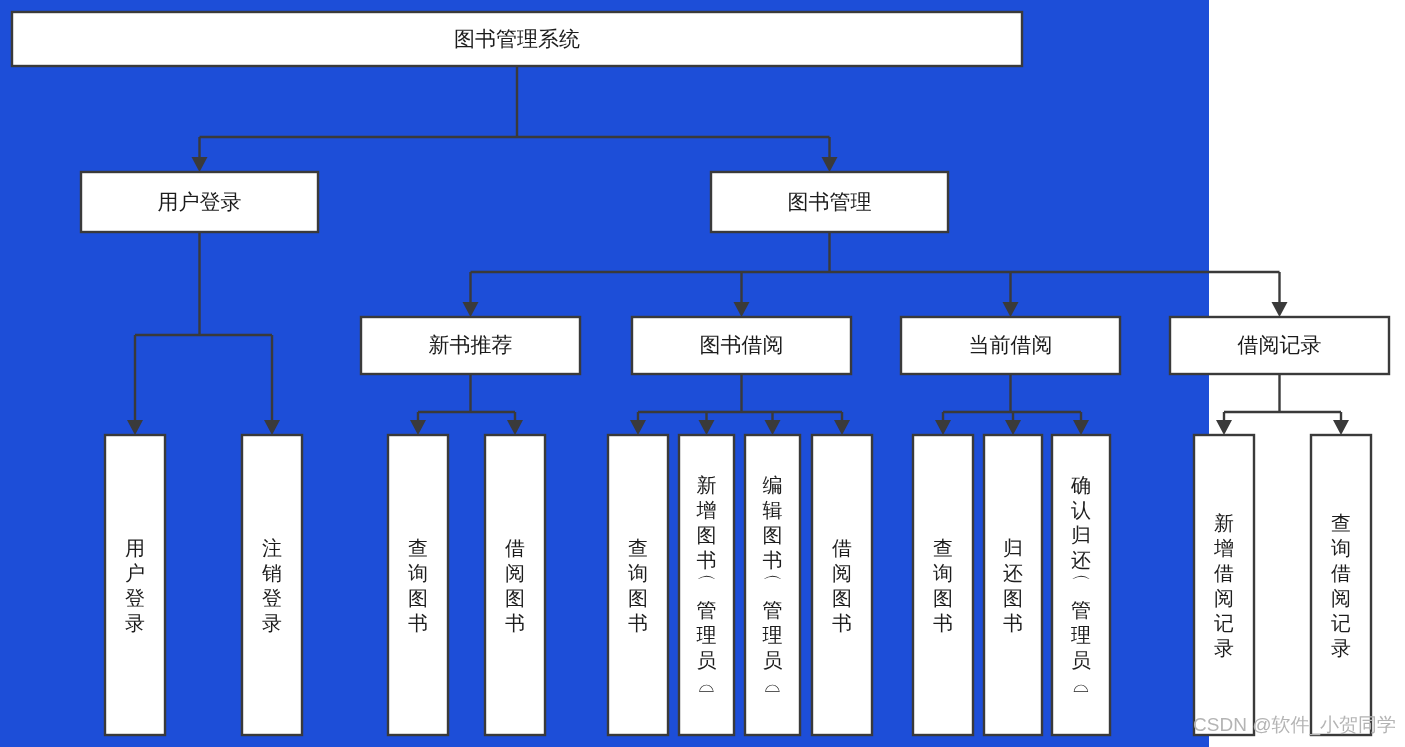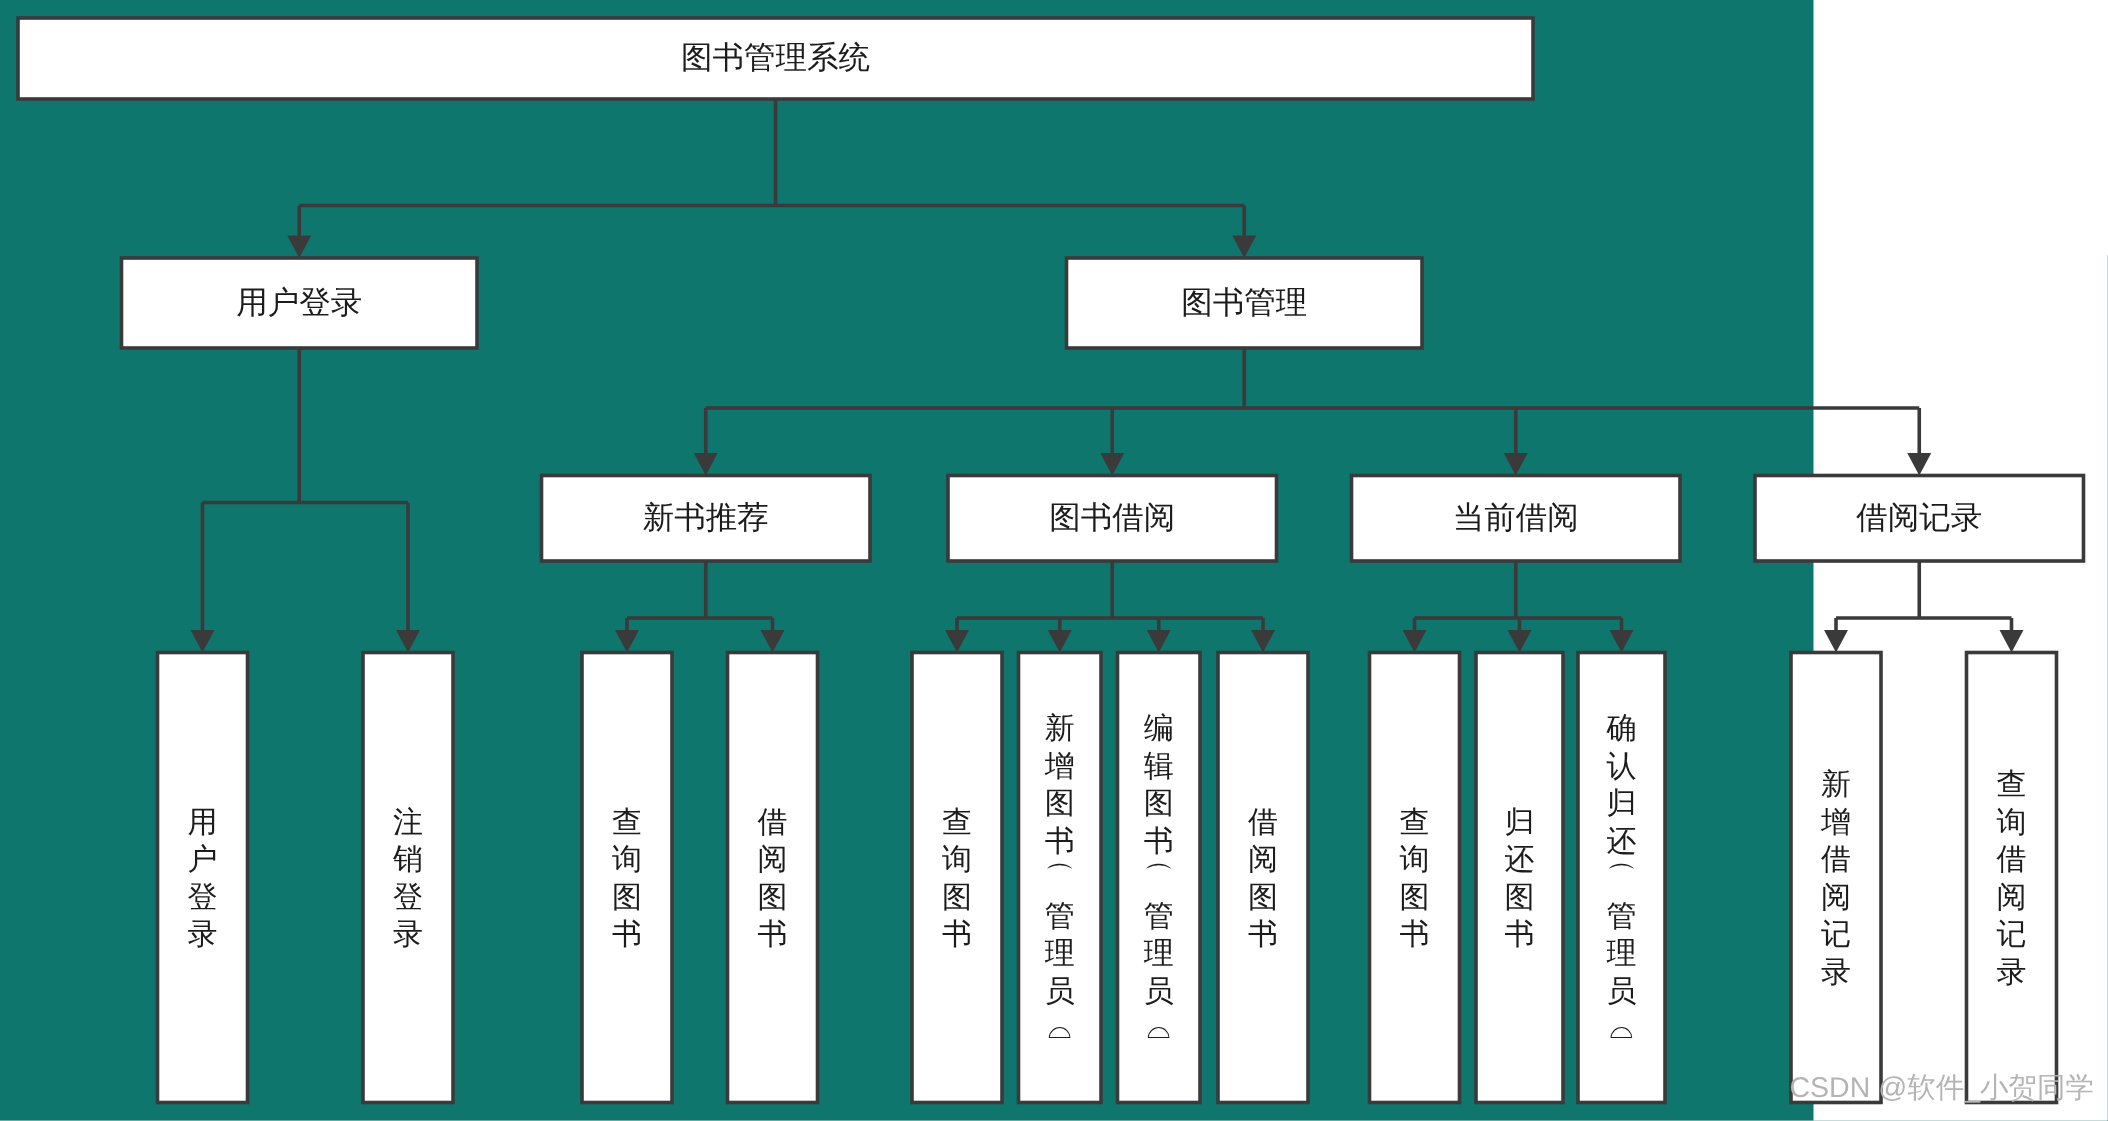--- a/index.html
+++ b/index.html
@@ -12,21 +12,21 @@
     font-family: "Liberation Sans", "DejaVu Sans", sans-serif;
     width: 1405px;
     height: 747px;
     overflow: hidden;
     position: relative;
   }
   #diagram-root {
     position: relative;
     width: 1209px;
     height: 747px;
-    background: #0f766e;
+    background: #1d4ed8;
   }
   svg#diagram-svg {
     position: absolute;
     left: 0;
     top: 0;
     width: 1405px;
     height: 747px;
     display: block;
   }
   .node-box {

